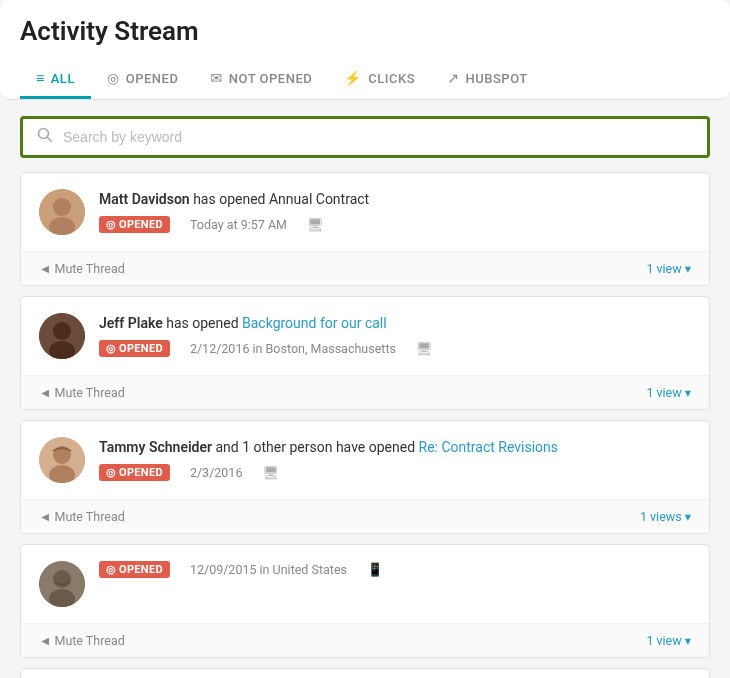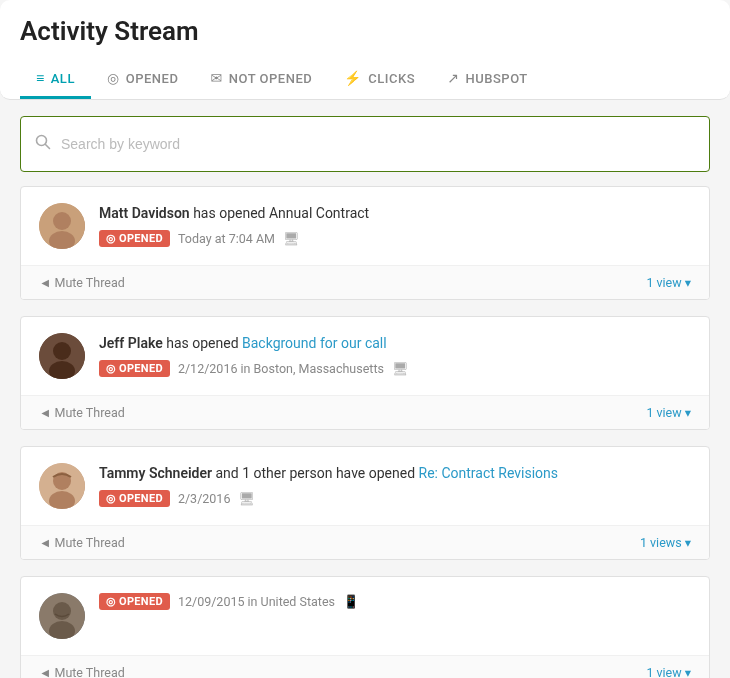--- a/index.html
+++ b/index.html
@@ -42,46 +42,46 @@
     .tab.active {
       color: #00a0b0;
       border-bottom: 3px solid #00a0b0;
     }
     .tab-icon { font-size: 14px; }
     .content {
       padding: 16px 20px;
     }
     .search-bar {
       background: #fff;
-      border: 1px solid #4d7c0f;
+      border: 3px solid #4d7c0f;
       border-radius: 4px;
       display: flex;
       align-items: center;
-      padding: 17px 14px;
+      padding: 8px 14px;
       margin-bottom: 14px;
     }
     .search-bar .search-icon-svg {
       color: #aaa;
       margin-right: 10px;
       font-size: 16px;
     }
     .search-input {
       border: none;
       outline: none;
       font-size: 14px;
       color: #333;
       width: 100%;
       background: transparent;
     }
     .search-input::placeholder { color: #bbb; }
     .activity-item {
       background: #fff;
       border: 1px solid #e0e0e0;
       border-radius: 4px;
-      margin-bottom: 16px;
+      margin-bottom: 10px;
       overflow: hidden;
     }
     .item-main {
       display: flex;
       align-items: flex-start;
       padding: 16px 18px;
     }
     .avatar {
       width: 46px;
       height: 46px;
@@ -102,21 +102,21 @@
       font-size: 14px;
       color: #333;
       line-height: 1.5;
       margin-bottom: 6px;
     }
     .item-text strong { font-weight: 600; }
     .item-text a { color: #2b9ac8; text-decoration: none; }
     .item-meta {
       display: flex;
       align-items: center;
-      gap: 8px;
+      gap: 20px;
       font-size: 12.5px;
       color: #888;
     }
     .badge {
       display: inline-flex;
       align-items: center;
       padding: 2px 7px;
       border-radius: 3px;
       font-size: 11px;
       font-weight: 700;
@@ -214,21 +214,21 @@
           </svg>
         </div>
         <div class="item-content">
           <div class="item-text">
             <strong>Matt Davidson</strong> has opened Annual Contract
           </div>
           <div class="item-meta">
             <span class="badge badge-opened">
               ◎ OPENED
             </span>
-            <span>Today at 7:04 AM</span>
+            <span>Today at 9:57 AM</span>
             <span class="device-icon">🖥</span>
           </div>
         </div>
       </div>
       <div class="item-footer">
         <span class="mute-thread">◄ Mute Thread</span>
         <span class="view-count">1 view ▾</span>
       </div>
     </div>
 

